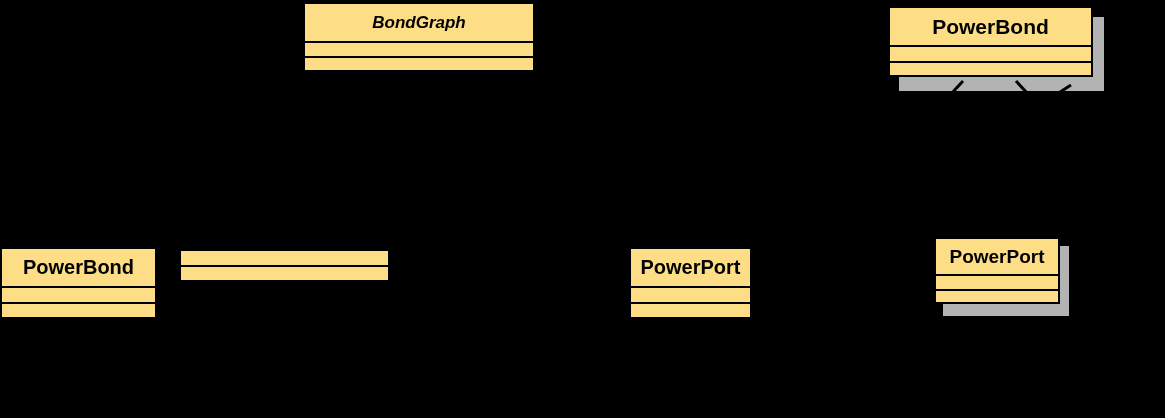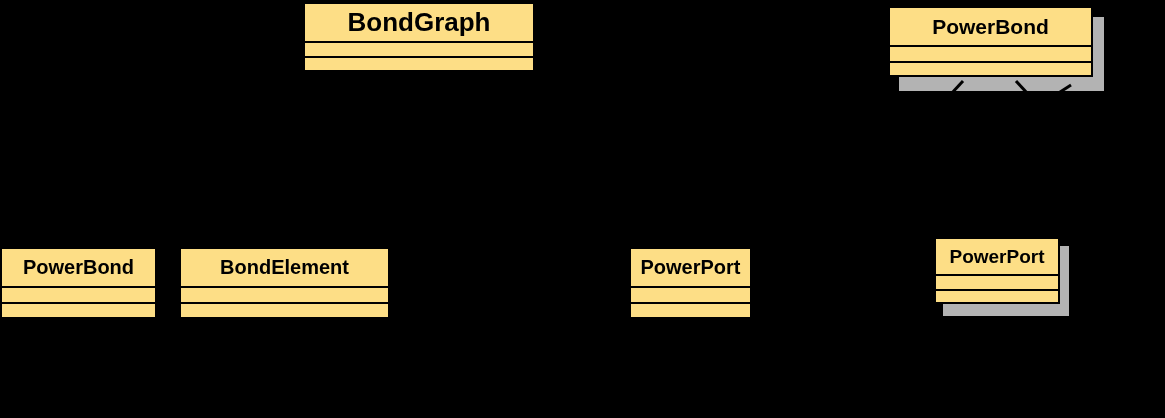--- a/index.html
+++ b/index.html
@@ -32,21 +32,21 @@
   }
   .uml-class .compartment {
     border-top: 2px solid #000000;
     box-sizing: content-box;
   }
   .uml-class .attrs { height: 13px; }
   .uml-class .ops   { height: 12px; }
 
   
   #box-bondgraph        { left: 303px; top: 2px;   width: 232px; }
-  #box-bondgraph .title { height: 37px; font-size: 26px; }
+  #box-bondgraph .title { height: 37px; font-size: 17px; font-style: italic; }
 
   #box-powerbond-top        { left: 888px; top: 6px; width: 205px; }
   #box-powerbond-top .title { height: 37px; font-size: 21px; }
   #box-powerbond-top .attrs { height: 14px; }
 
   .row-box { top: 247px; }
   .row-box .title { height: 37px; font-size: 20px; }
   .row-box .attrs { height: 14px; }
   .row-box .ops   { height: 13px; }
 
@@ -101,21 +101,20 @@
     <div class="compartment ops"></div>
   </div>
 
   <div class="uml-class row-box" id="box-powerbond-left">
     <div class="title">PowerBond</div>
     <div class="compartment attrs"></div>
     <div class="compartment ops"></div>
   </div>
 
   <div class="uml-class row-box" id="box-bondelement">
-    <div class="title">BondElement</div>
     <div class="compartment attrs"></div>
     <div class="compartment ops"></div>
   </div>
 
 
   <div class="uml-class row-box" id="box-powerport-mid">
     <div class="title">PowerPort</div>
     <div class="compartment attrs"></div>
     <div class="compartment ops"></div>
   </div>

